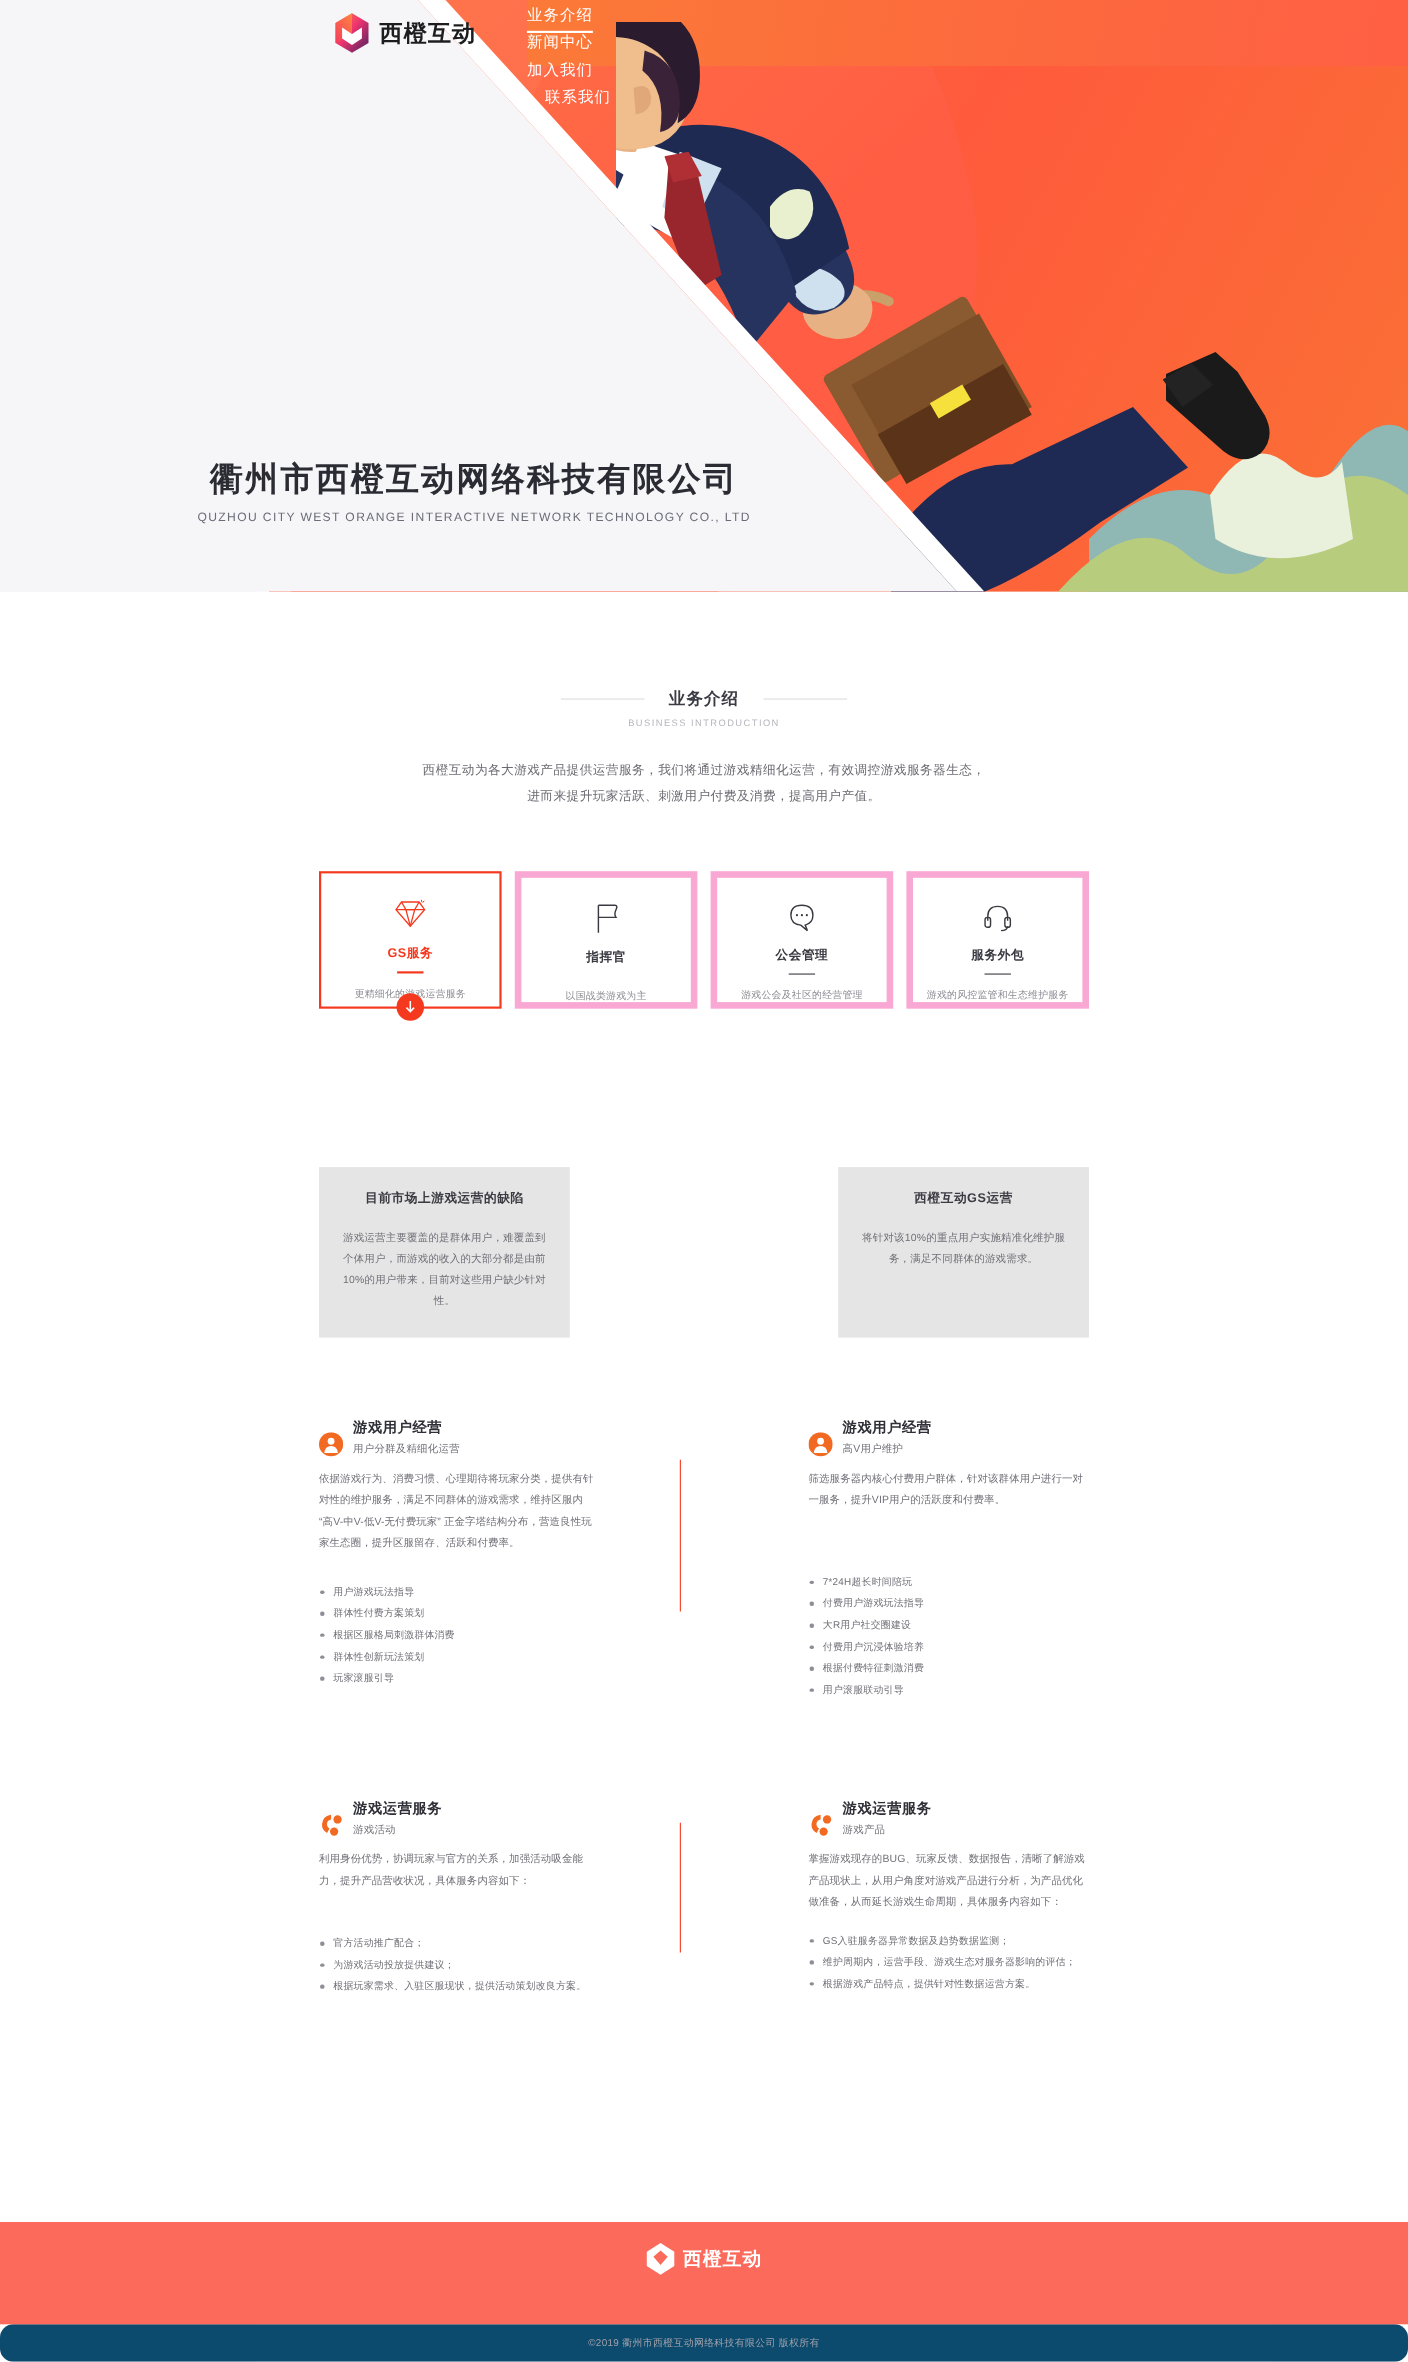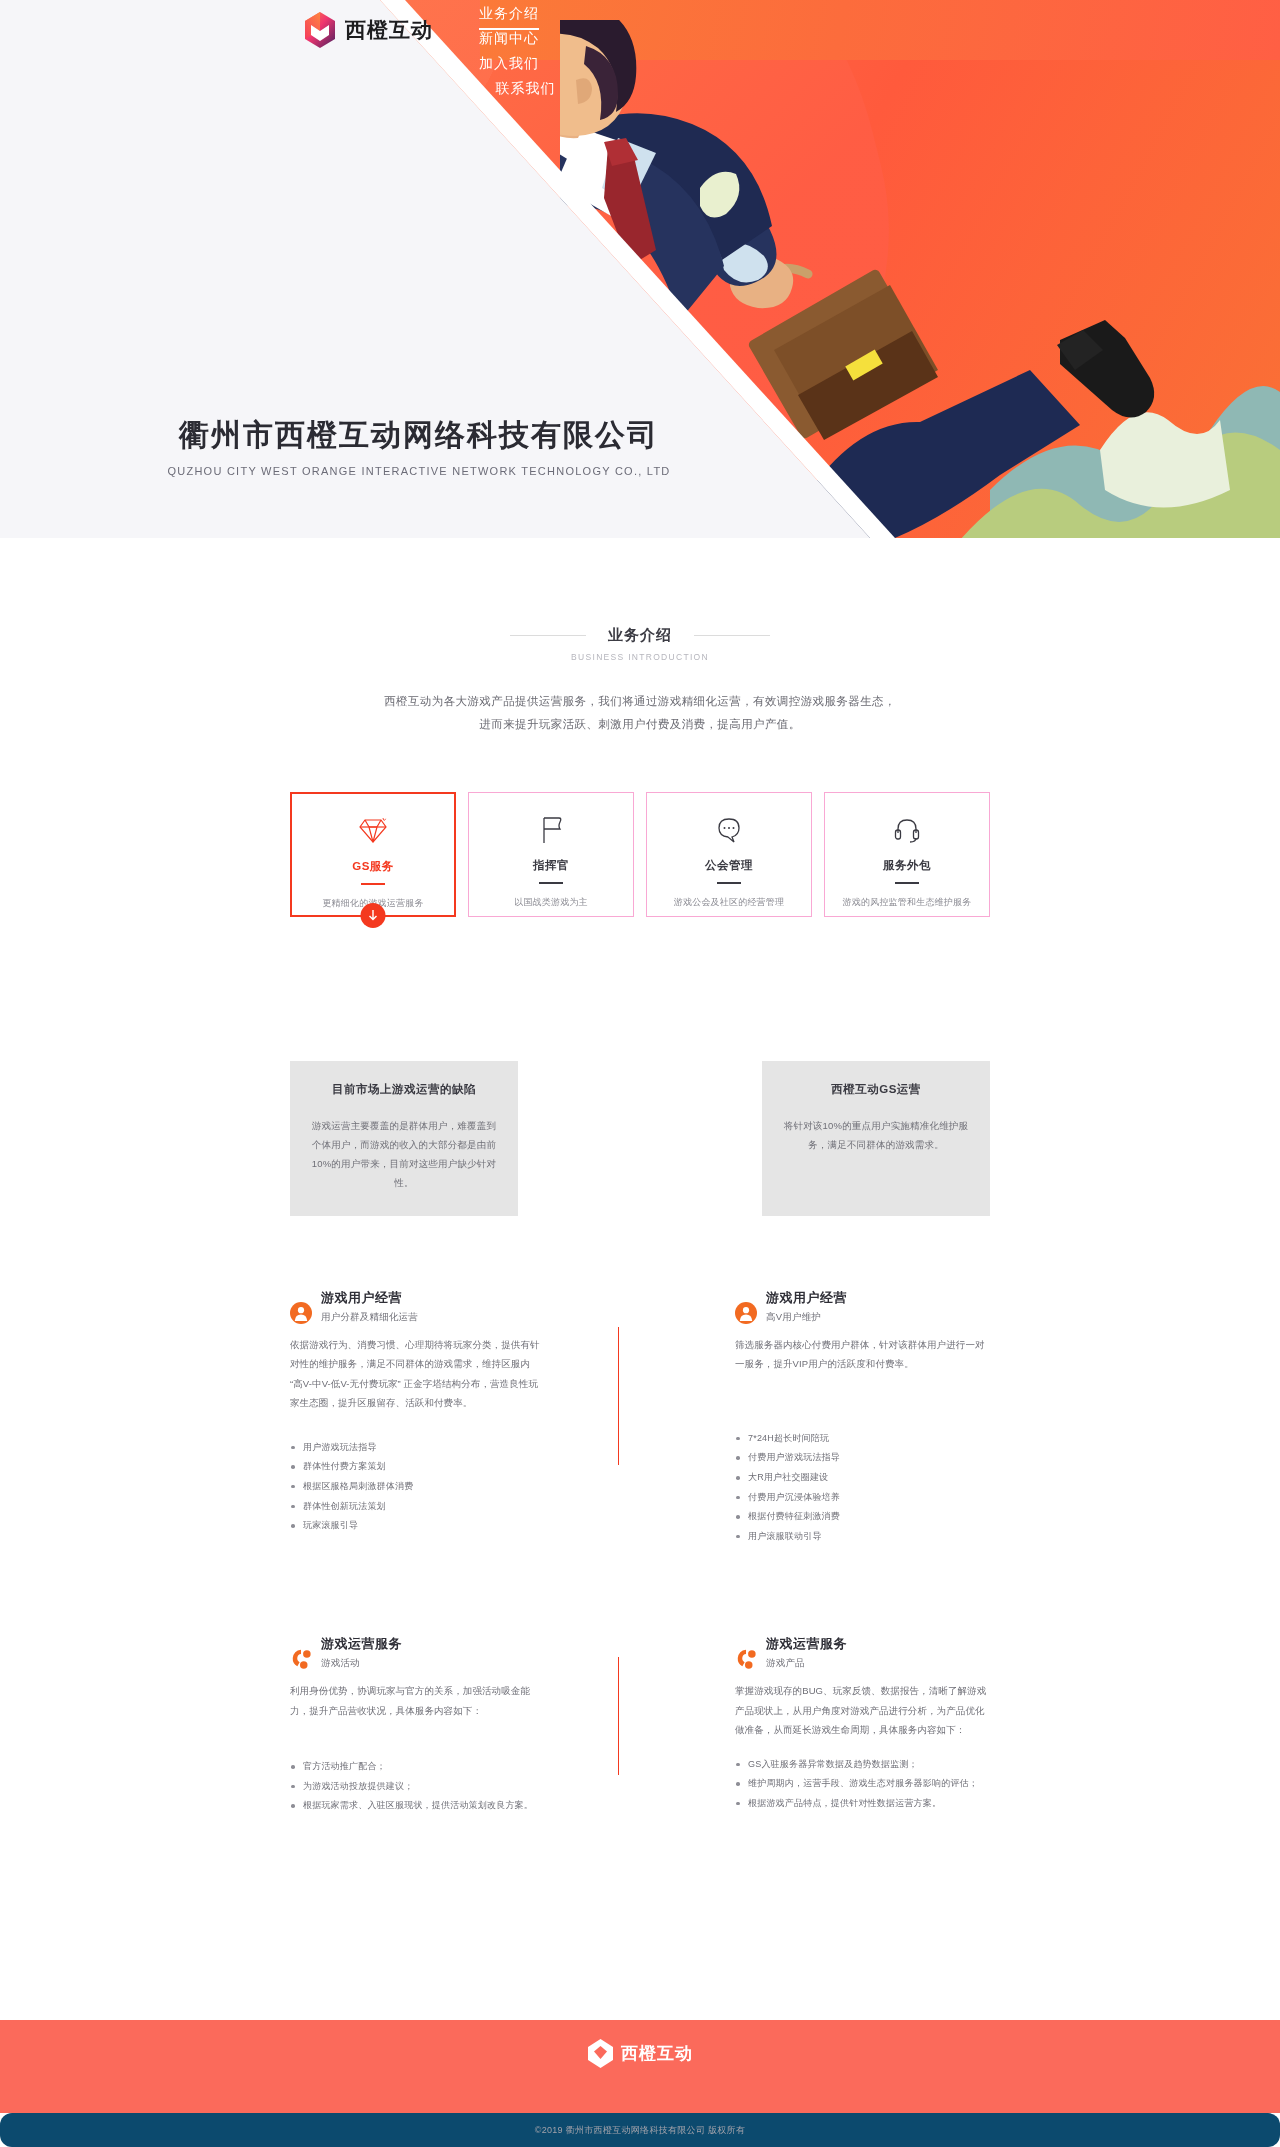--- a/index.html
+++ b/index.html
@@ -60,21 +60,21 @@
   .nav-item:last-child { margin-right: 0; }
   .nav-item.active::after {
     content: ""; position: absolute; left: 0; right: 0; bottom: 0;
     height: 2px; background: #ffffff;
   }
 
   
   .illus { position: absolute; left: 560px; top: 20px; width: 720px; height: 520px; z-index: 20; }
 
   
-  .hero-titles { position: absolute; left: 4px; top: 415px; width: 830px; text-align: center; z-index: 35; }
+  .hero-titles { position: absolute; left: 16px; top: 415px; width: 830px; text-align: center; z-index: 35; }
   .hero-title-cn {
     font-size: 30px; font-weight: 700; color: #2b2b33; letter-spacing: 2px;
   }
   .hero-title-en {
     margin-top: 9px; font-size: 11px; color: #6c6c78; letter-spacing: 1.25px;
   }
 
   
   .wrap { width: 700px; margin: 0 auto; }
   .sec-head { text-align: center; padding-top: 88px; }
@@ -83,21 +83,21 @@
   .sec-title { font-size: 15px; color: #3c3c44; font-weight: 700; margin: 0 22px; letter-spacing: 1px; }
   .sec-sub { margin-top: 7px; font-size: 8.5px; color: #b6b6bd; letter-spacing: 1.3px; }
   .sec-desc {
     margin-top: 28px; font-size: 11.5px; color: #6a6a72; line-height: 2.0;
     text-align: center; letter-spacing: .4px;
   }
 
   
   .cards { display: flex; margin-top: 56px; justify-content: space-between; position: relative; }
   .card {
-    width: 166px; height: 125px; border: 1px solid #f9a8d4; background: #fff;
+    width: 166px; height: 125px; border: 6px solid #f9a8d4; background: #fff;
     display: flex; flex-direction: column; align-items: center; position: relative;
     cursor: pointer;
   }
   .card.active { border: 2px solid #f4391f; }
   .card-icon { margin-top: 22px; height: 30px; display: flex; align-items: center; justify-content: center; }
   .card-title { margin-top: 13px; font-size: 11.5px; font-weight: 700; color: #3a3a42; letter-spacing: .5px; }
   .card.active .card-title { color: #f4391f; }
   .card-bar { margin-top: 9px; width: 24px; height: 2px; background: #3a3a42; }
   .card.active .card-bar { background: #f4391f; }
   .card-desc { margin-top: 12px; font-size: 9px; color: #8b8b93; letter-spacing: .2px; }

